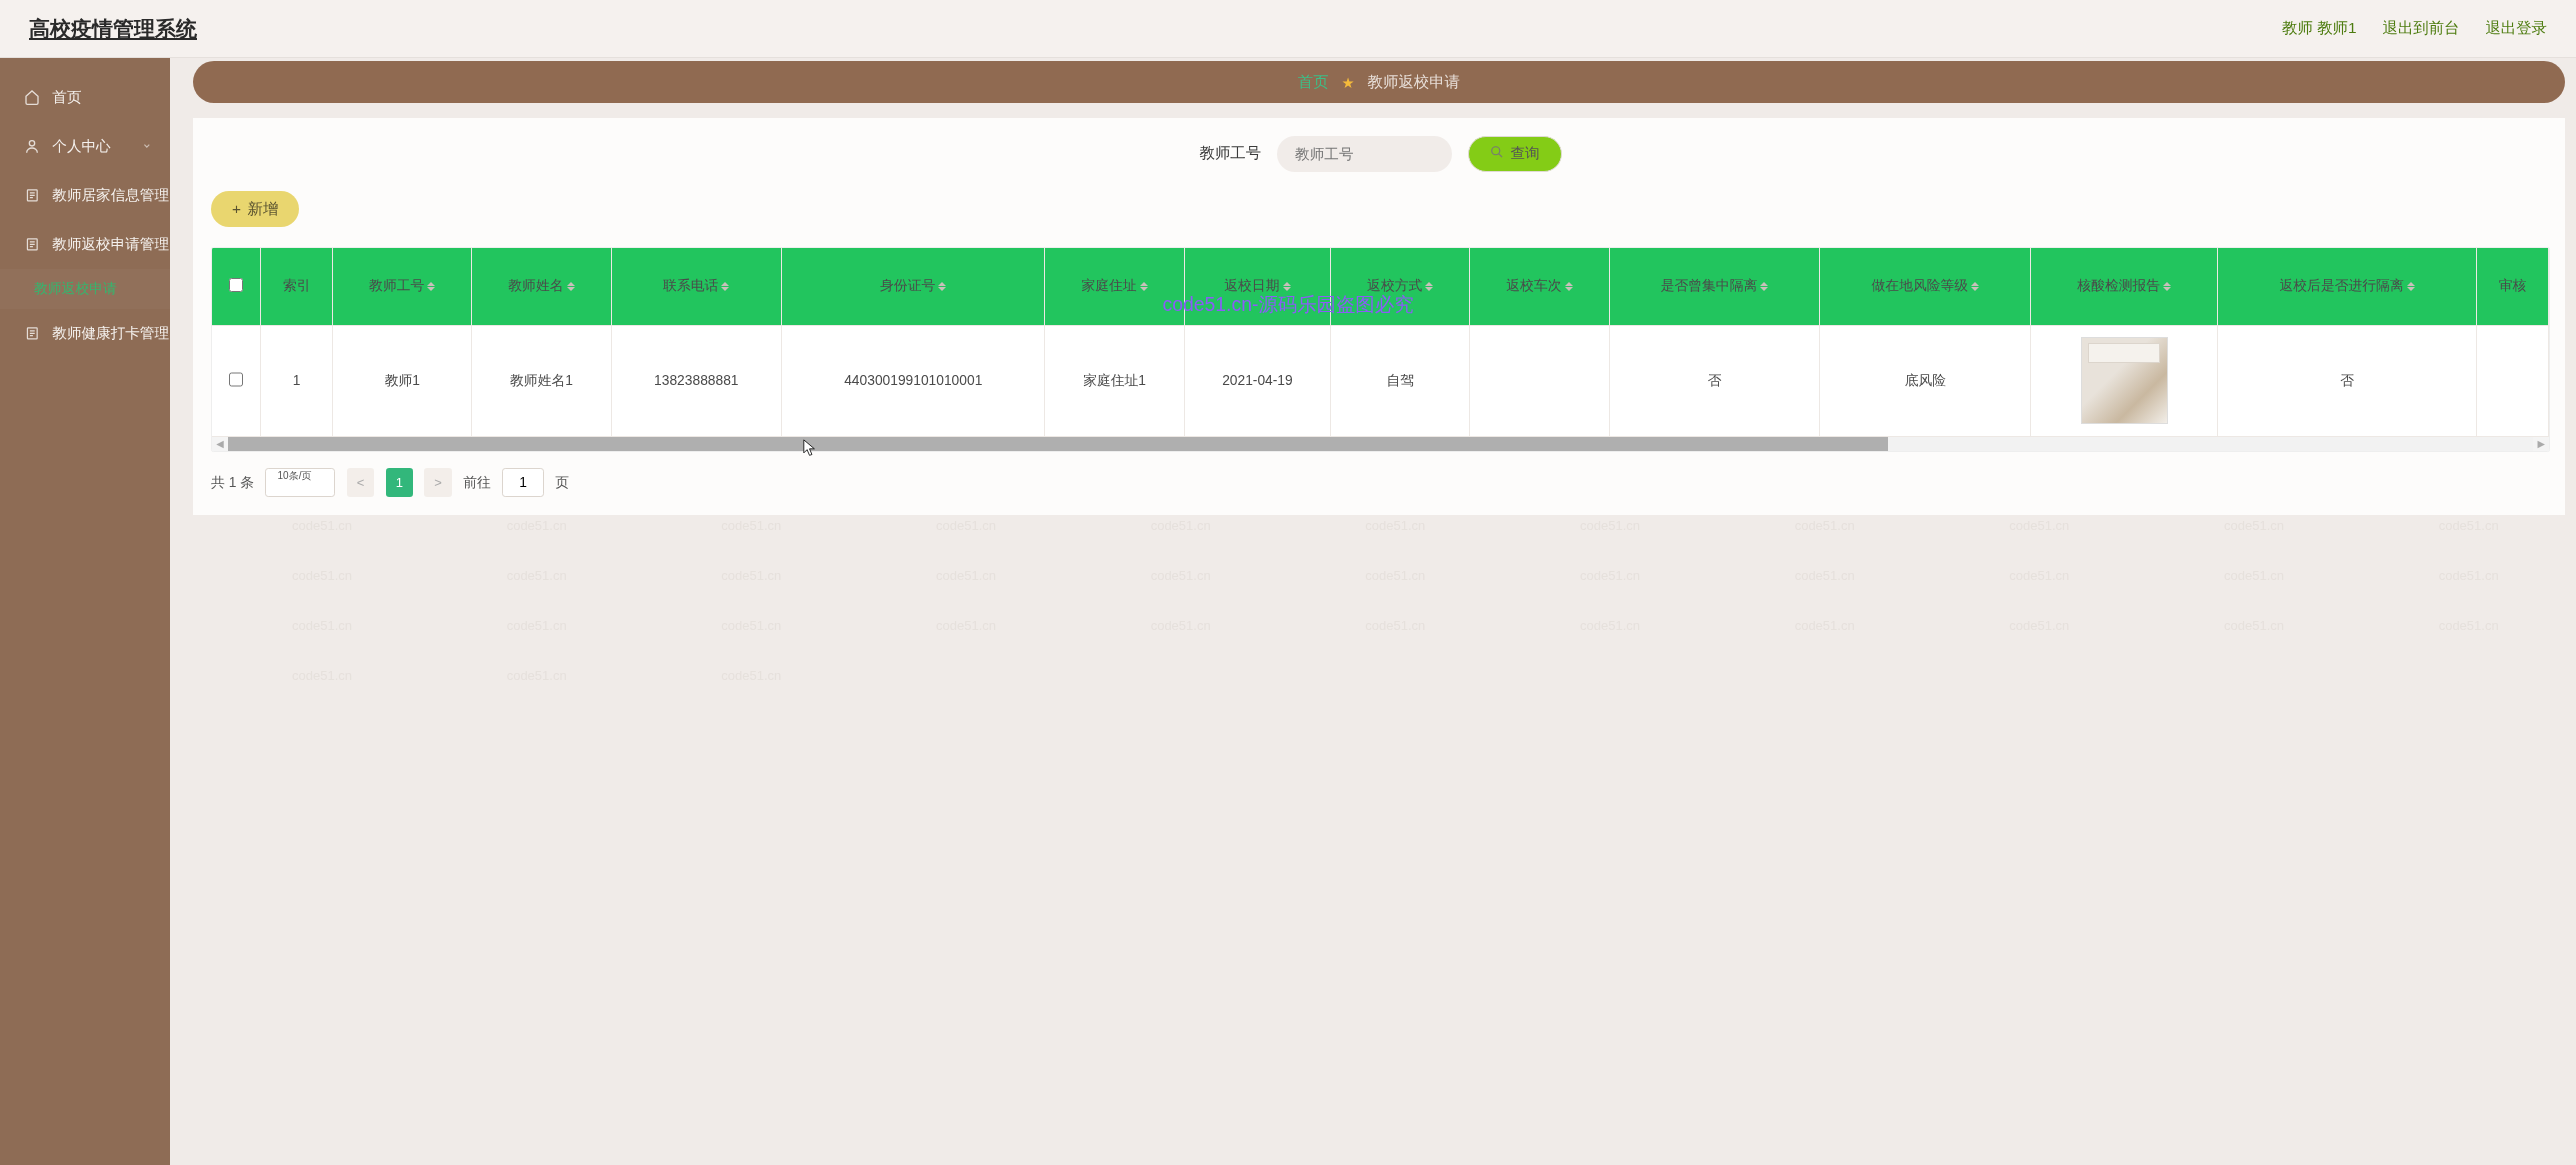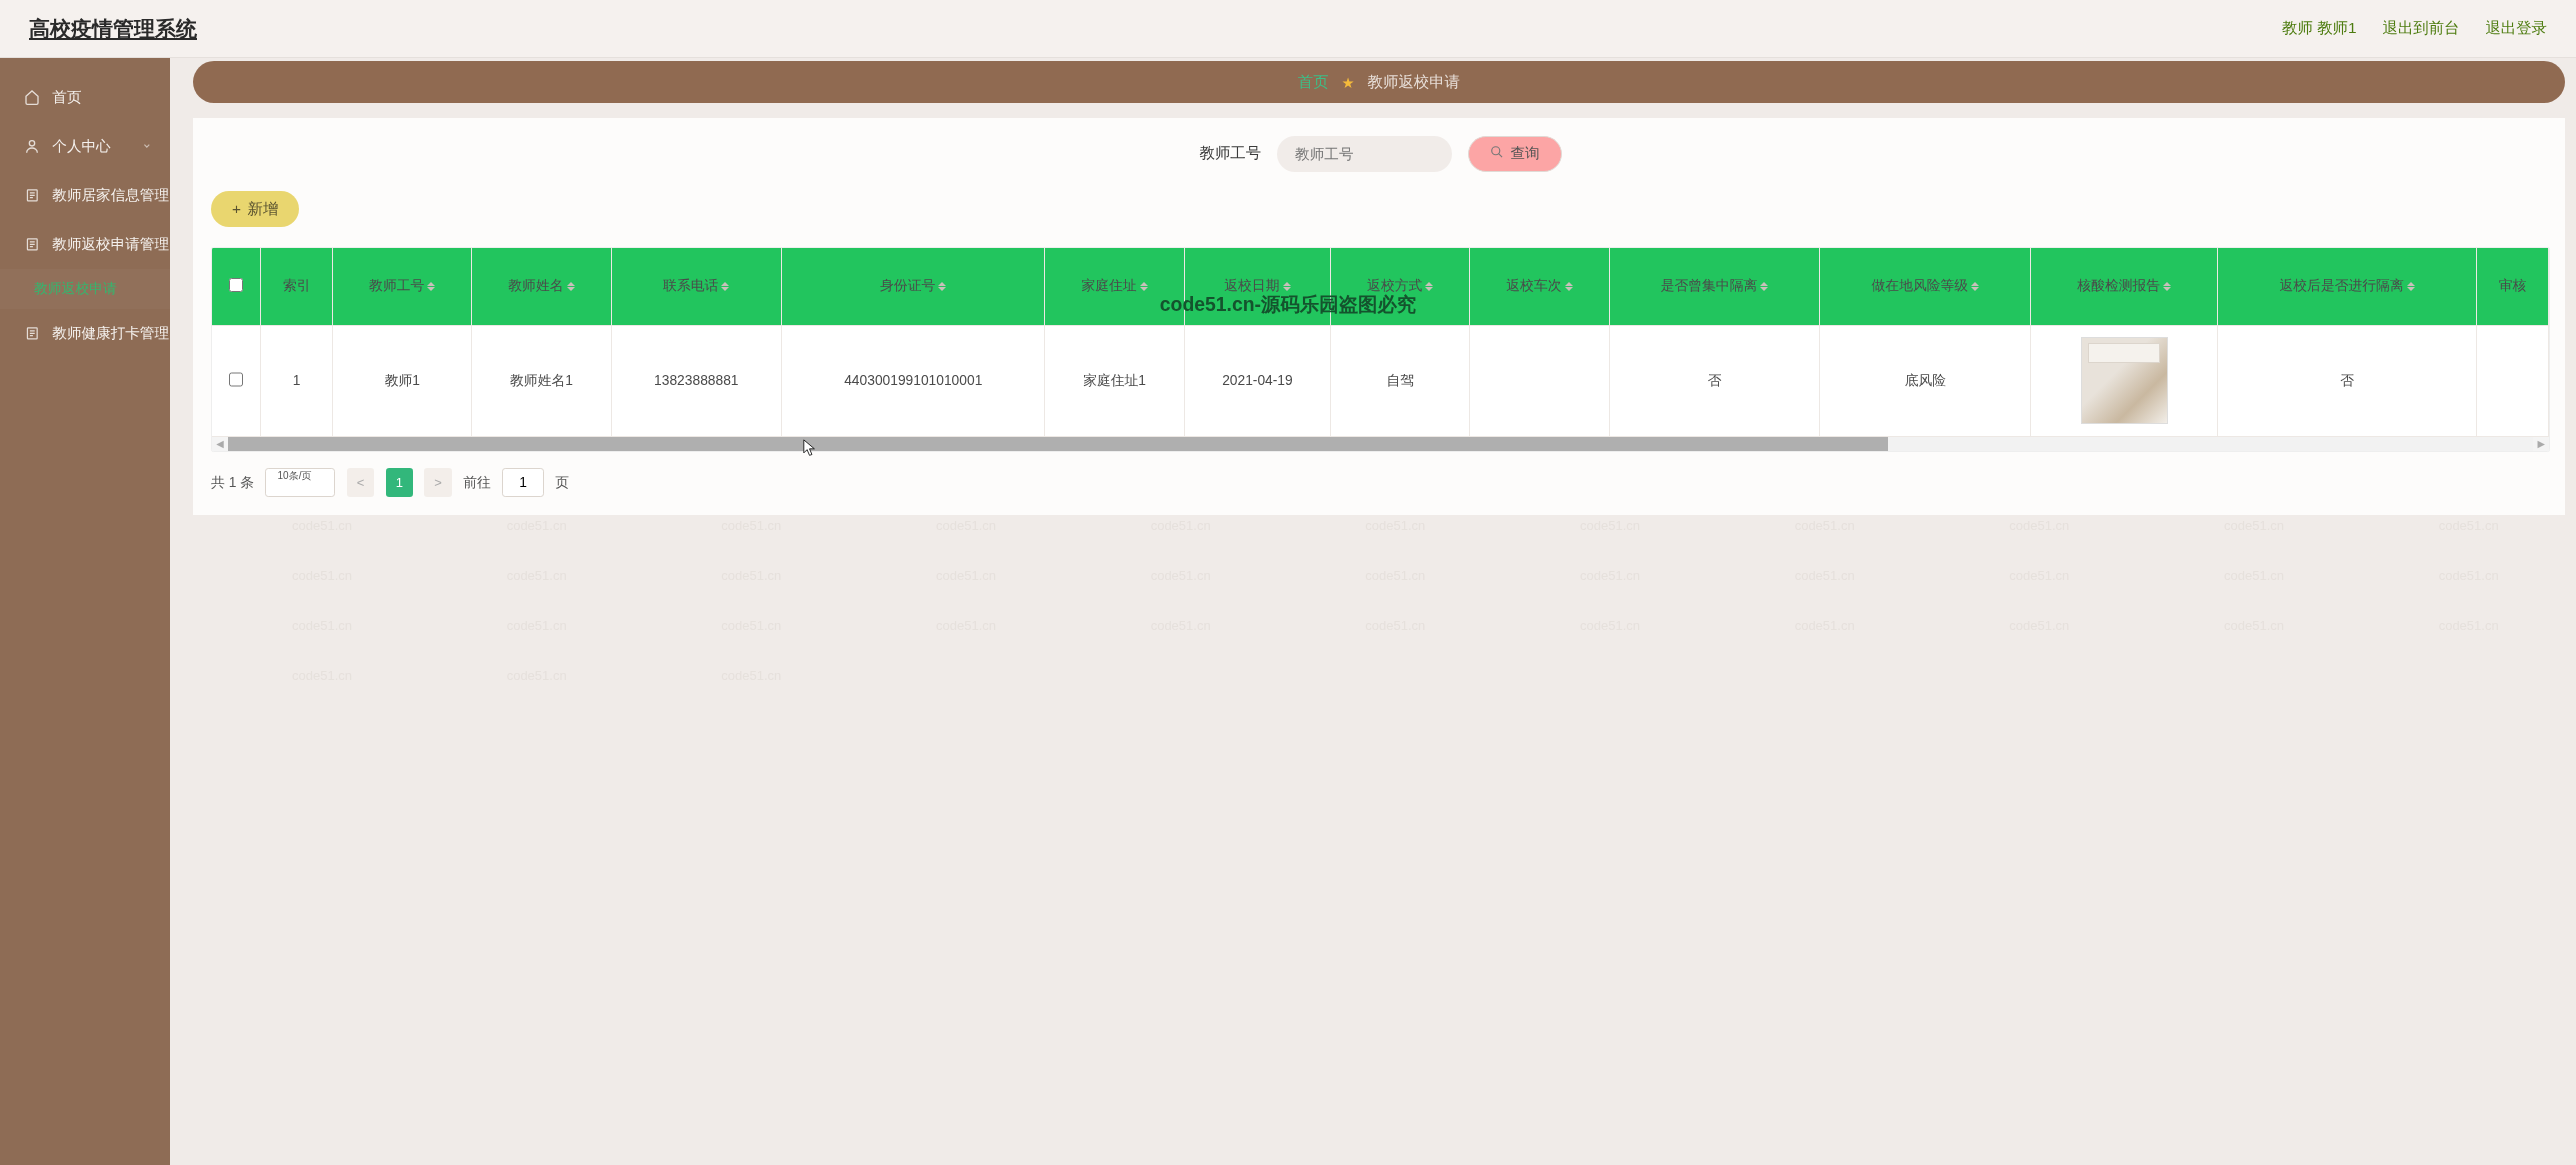--- a/index.html
+++ b/index.html
@@ -141,21 +141,21 @@
       border-radius: 18px;
       padding: 0 18px;
       font-size: 14.6px;
       color: #888;
       outline: none;
     }
     .search-btn {
       height: 36px;
       padding: 0 21px;
       border: 1.2px solid #E0DAD5;
-      background: #fca5a5;
+      background: #84cc16;
       border-radius: 18px;
       font-size: 14.6px;
       color: #555;
       cursor: pointer;
       display: flex;
       align-items: center;
       gap: 6.5px;
     }
     .add-btn {
       height: 36px;
@@ -317,23 +317,23 @@
       font-size: 13px;
       display: flex;
       align-items: center;
       justify-content: center;
     }
     .center-wm {
       position: fixed;
       left: 50%;
       top: 291px;
       transform: translateX(-50%);
-      color: #14532d;
+      color: #8b5cf6;
       font-size: 19.4px;
-      font-weight: 700;
+      font-weight: 400;
       pointer-events: none;
       z-index: 5;
     }
     .cursor {
       position: fixed;
       left: 803px;
       top: 439px;
       width: 13px;
       height: 18px;
       pointer-events: none;

